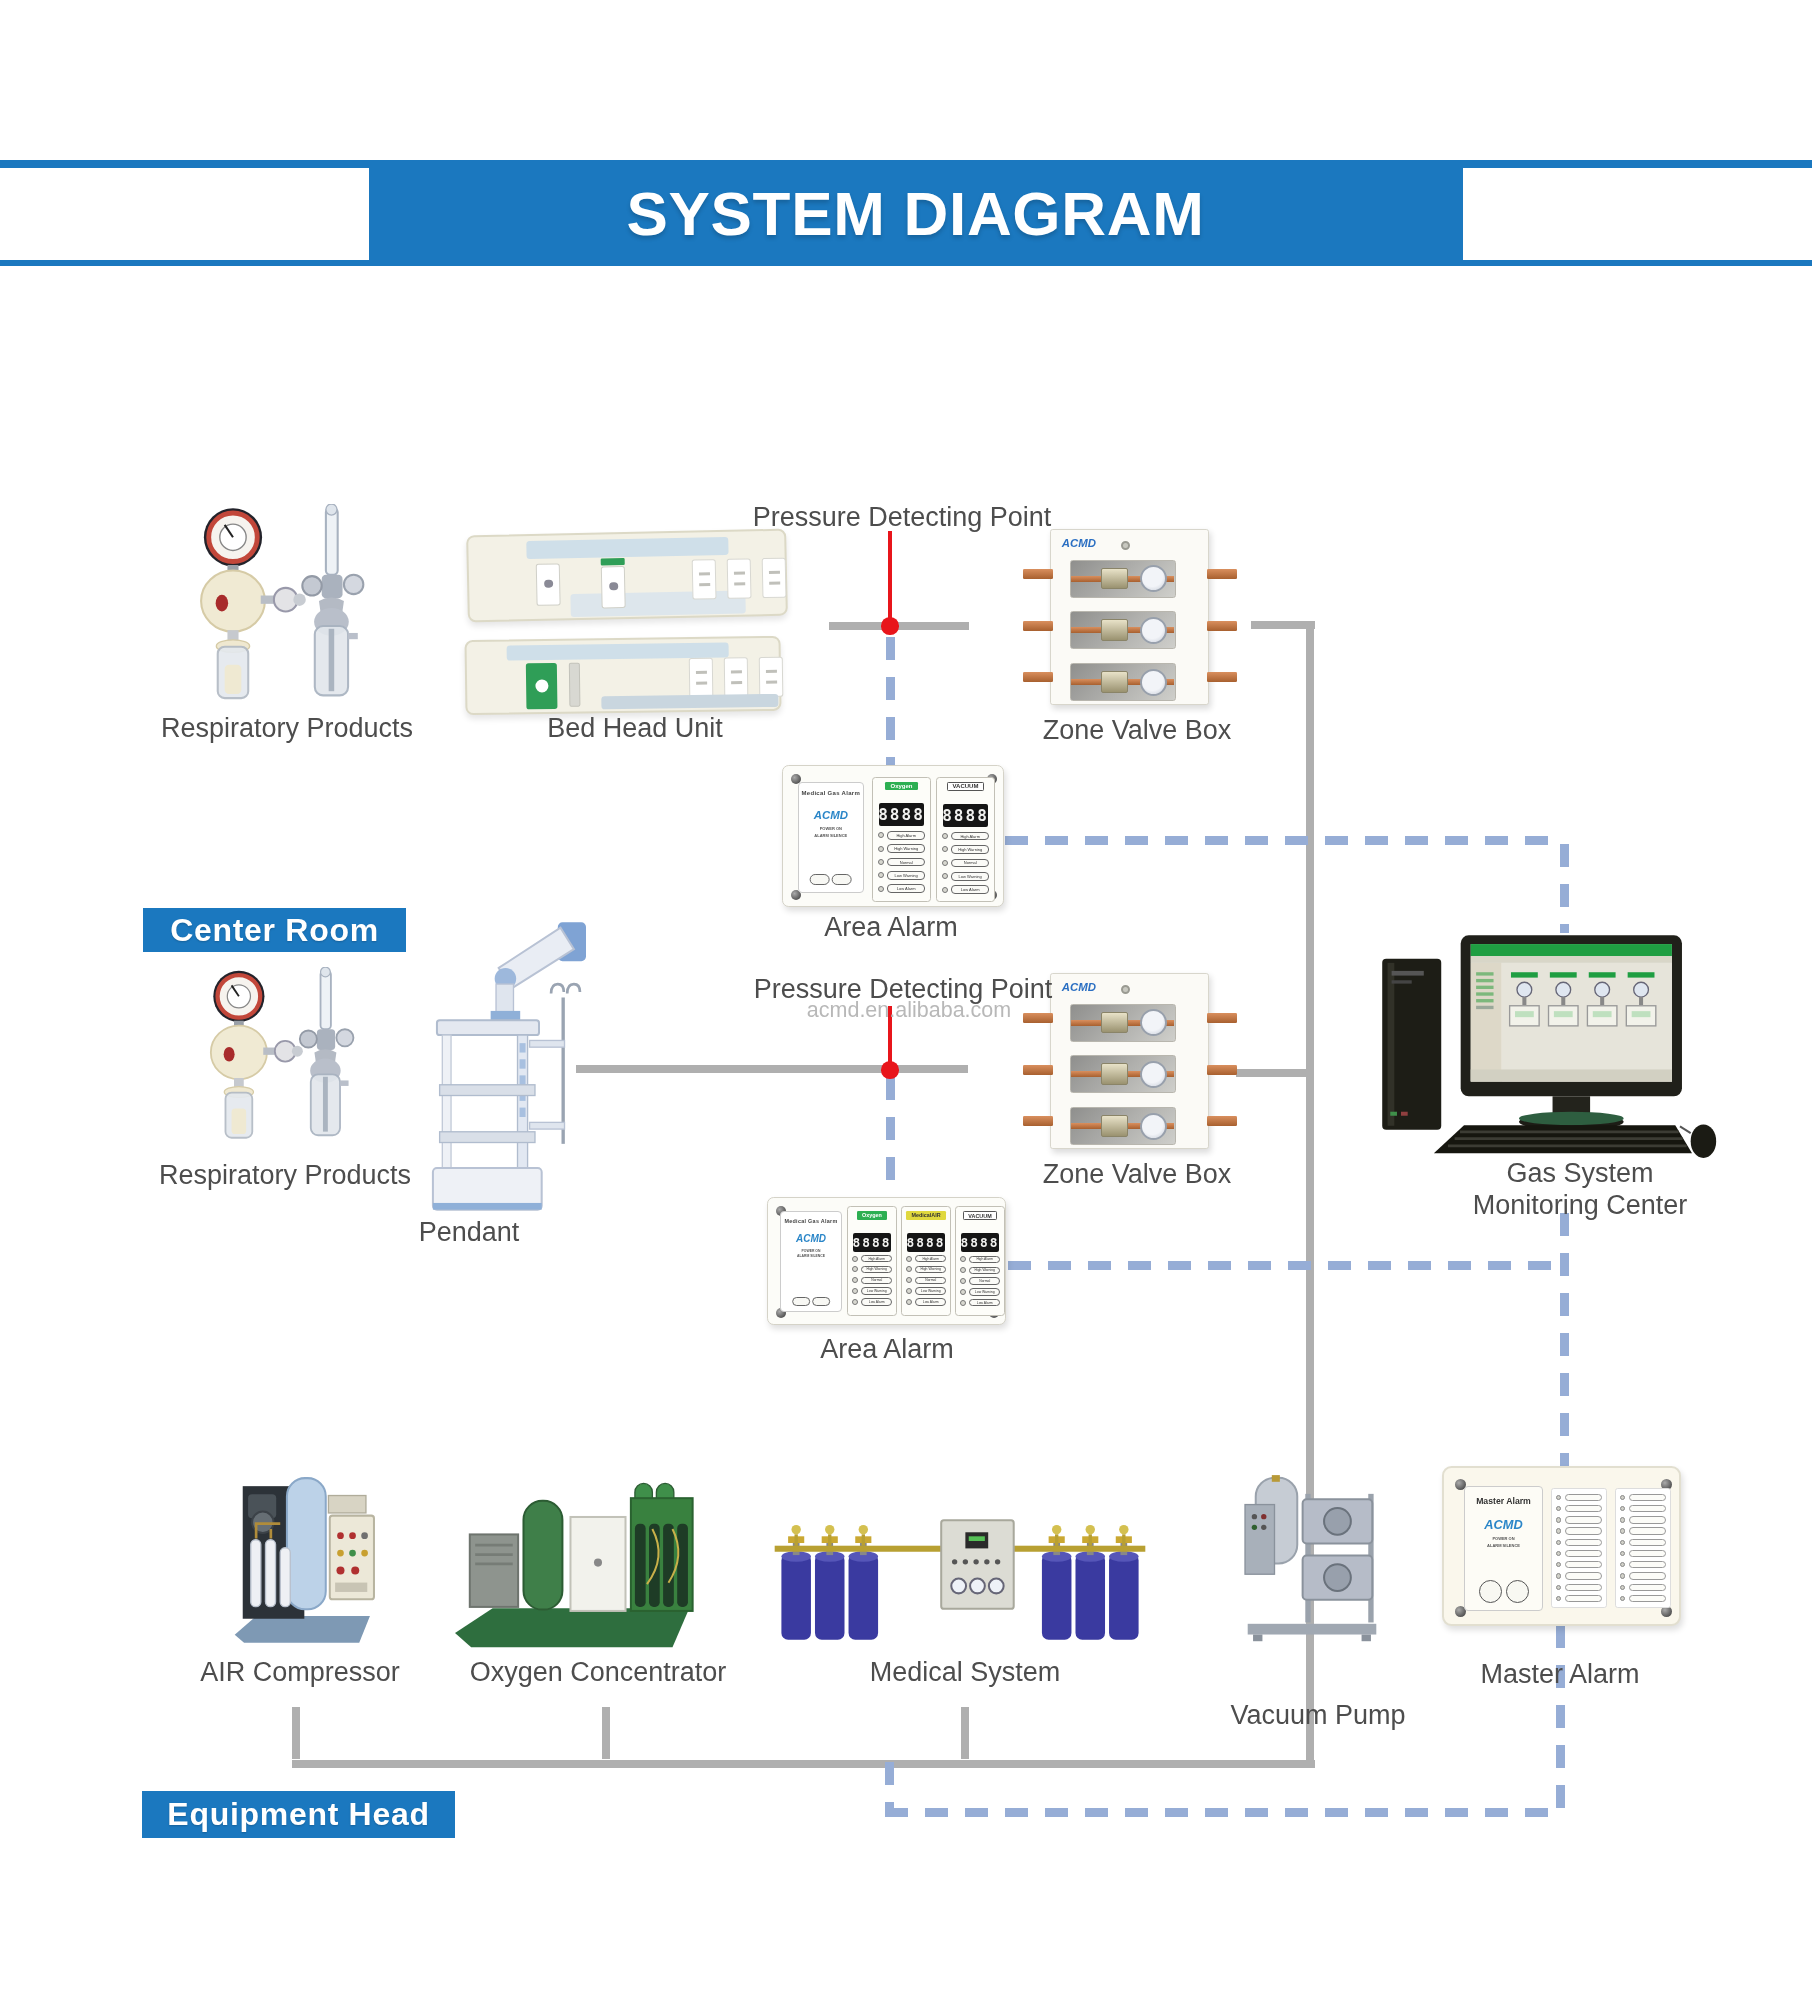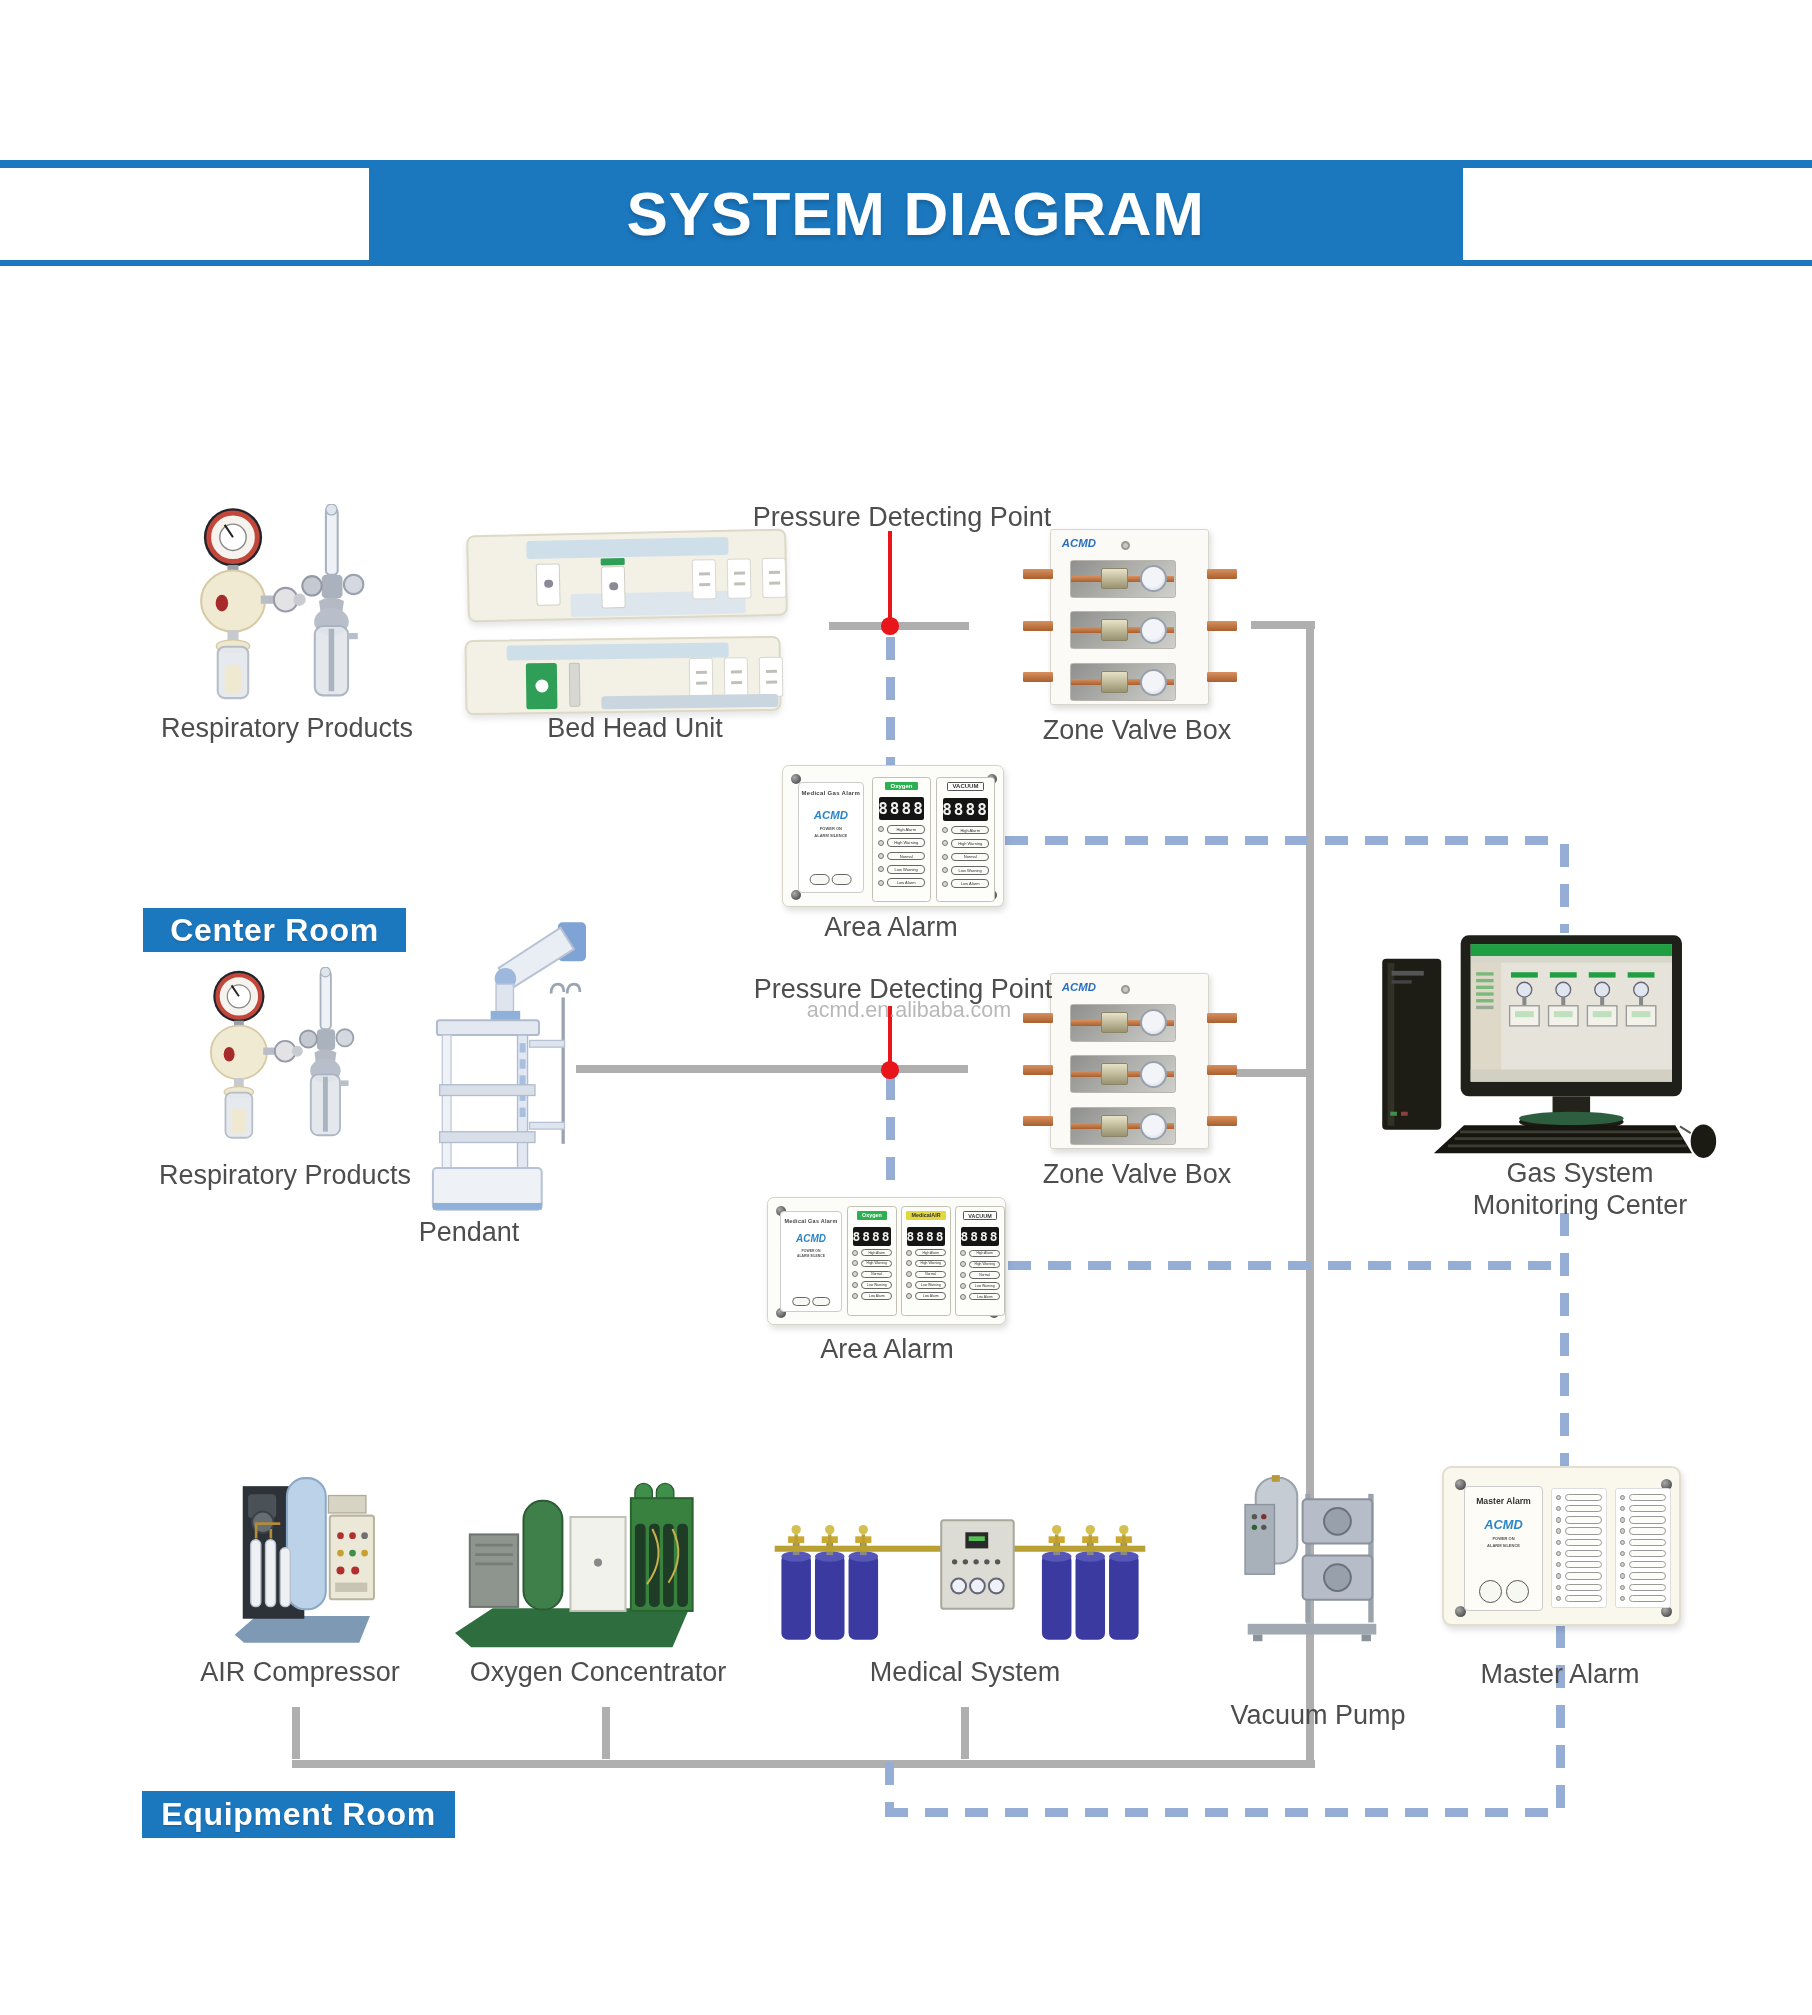--- a/index.html
+++ b/index.html
@@ -60,21 +60,21 @@
   .acard .t{display:block;font-size:6px;font-weight:bold;color:#444;margin-top:6.7px;letter-spacing:0.3px}
   .alogo{display:block;font-size:11.4px;font-weight:bold;font-style:italic;color:#2b86c8;margin-top:13.4px}
   .astat{display:block;font-size:4px;color:#555;margin-top:4.7px}
   .abtns{position:absolute;bottom:6.7px;left:50%;transform:translateX(-50%);display:flex;gap:2.7px}
   .abtns i{width:20px;height:11.4px;border:1.3px solid #666;border-radius:6px;background:#f8f8f4}
   .gmod{position:absolute;border:1.3px solid #c2c0b6;border-radius:3.4px;background:#fdfdf9;display:flex;flex-direction:column;align-items:center}
   .gtag{margin-top:4px;padding:1.3px 5.4px;font-size:6px;font-weight:bold;border-radius:1.3px;white-space:nowrap}
   .gtag.green{background:#2daf52;color:#fff}
   .gtag.yellow{background:#e0d83e;color:#333}
   .gtag.white{background:#fff;border:1.3px solid #555;color:#333;padding:0.7px 4.7px}
-  .gdisp{margin-top:7px;width:78%;height:23px;background:#151515;border-radius:2px;color:#f2f2f0;
+  .gdisp{margin-top:13px;width:78%;height:23px;background:#151515;border-radius:2px;color:#f2f2f0;
          font-family:"DejaVu Sans Mono",monospace;font-weight:bold;font-size:16px;letter-spacing:2px;
          display:flex;align-items:center;justify-content:center}
   .grow{display:flex;align-items:center;gap:3.4px;margin-top:4.7px;width:84%}
   .grow i{width:6px;height:6px;border-radius:50%;background:#d8d8d0;border:1.3px solid #777;flex:none}
   .grow b{flex:1;height:8.7px;border:0.7px solid #666;border-radius:4px;background:#fbfbf7;font-size:4px;font-weight:normal;
           color:#333;display:flex;align-items:center;justify-content:center;white-space:nowrap;overflow:hidden}
   .a2 .gdisp{height:19px;font-size:12.8px}
   .a2 .grow{margin-top:3.4px}
   .a2 .grow b{height:7.4px;font-size:3.4px}
   .a2 .gtag{font-size:5.4px}
@@ -96,21 +96,21 @@
 <body>
 
 <div id="page">
 
   <div class="band"></div>
   <div class="inset" style="left:-13.4px;width:382px"></div>
   <div class="inset" style="left:1463px;width:363px"></div>
   <div class="title">SYSTEM DIAGRAM</div>
 
   <div class="room" style="left:143px;top:908px;width:263px;height:44px">Center Room</div>
-  <div class="room" style="left:142px;top:1791px;width:313px;height:47px">Equipment Room</div>
+  <div class="room" style="left:142px;top:1791px;width:313px;height:47px">Equipment Head</div>
 
   <div class="gline" style="left:829px;top:622px;width:140px;height:8px"></div>
   <div class="gline" style="left:576px;top:1065px;width:392px;height:8px"></div>
   <div class="gline" style="left:1251px;top:621px;width:64px;height:8px"></div>
   <div class="gline" style="left:1306px;top:621px;width:8px;height:1147px"></div>
   <div class="gline" style="left:1236px;top:1069px;width:71px;height:8px"></div>
   <div class="gline" style="left:292px;top:1760px;width:1023px;height:8px"></div>
   <div class="gline" style="left:292px;top:1707px;width:8px;height:52px"></div>
   <div class="gline" style="left:602px;top:1707px;width:8px;height:52px"></div>
   <div class="gline" style="left:961px;top:1707px;width:8px;height:52px"></div>

